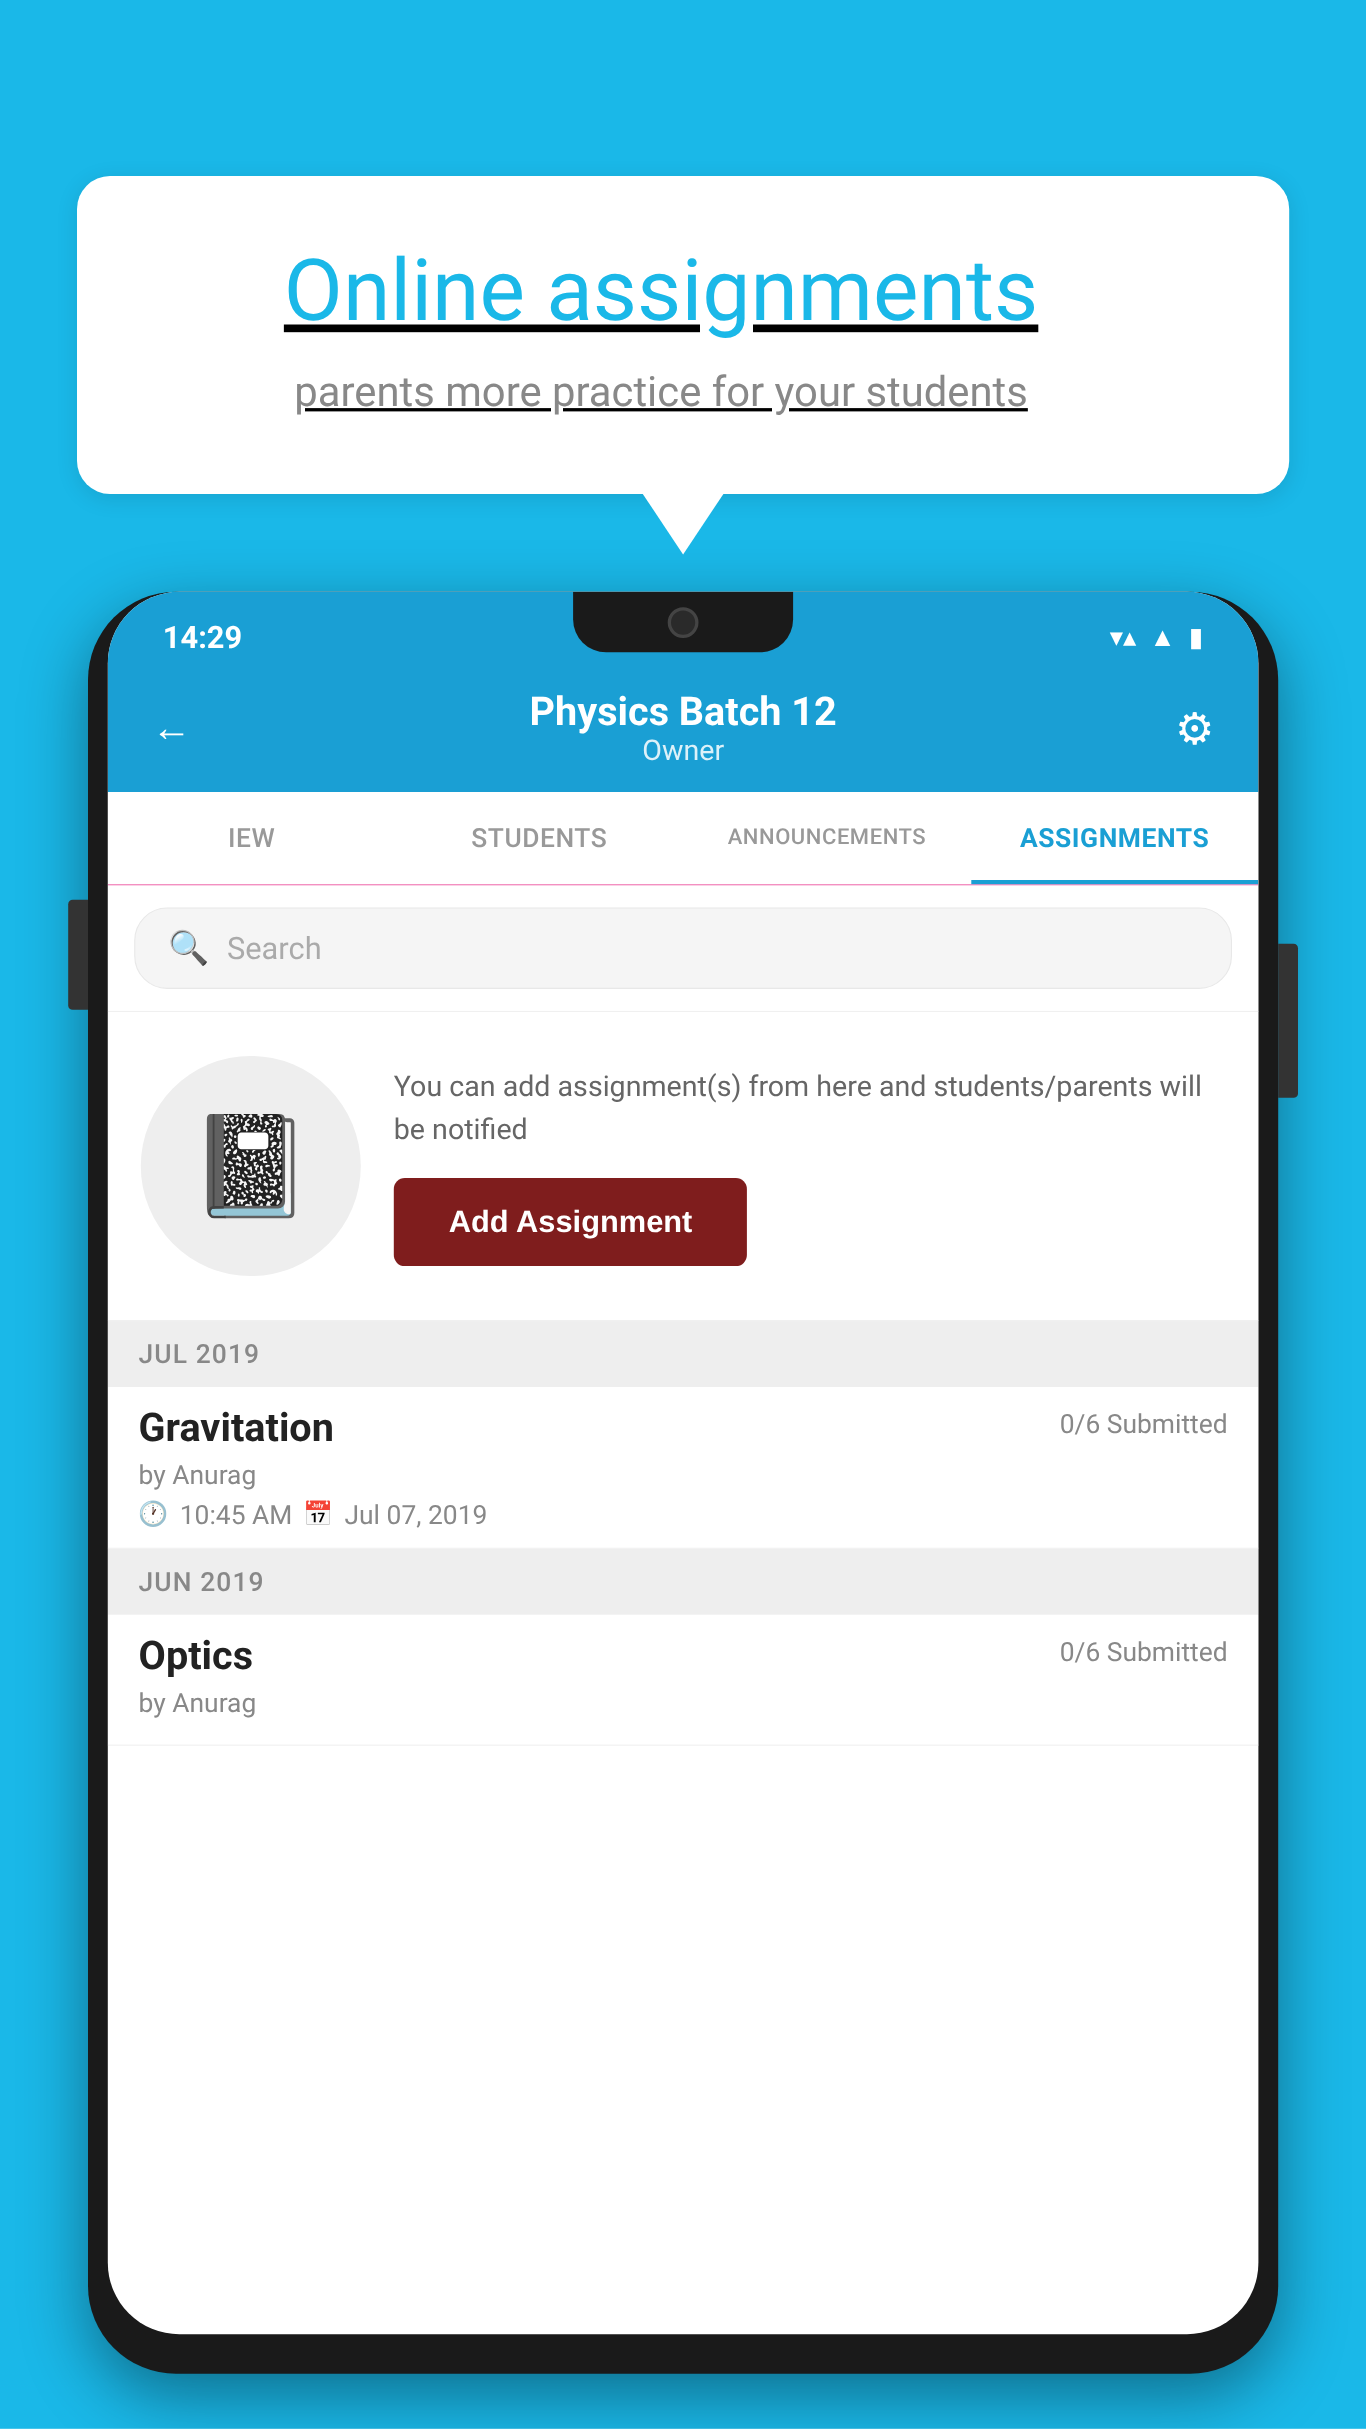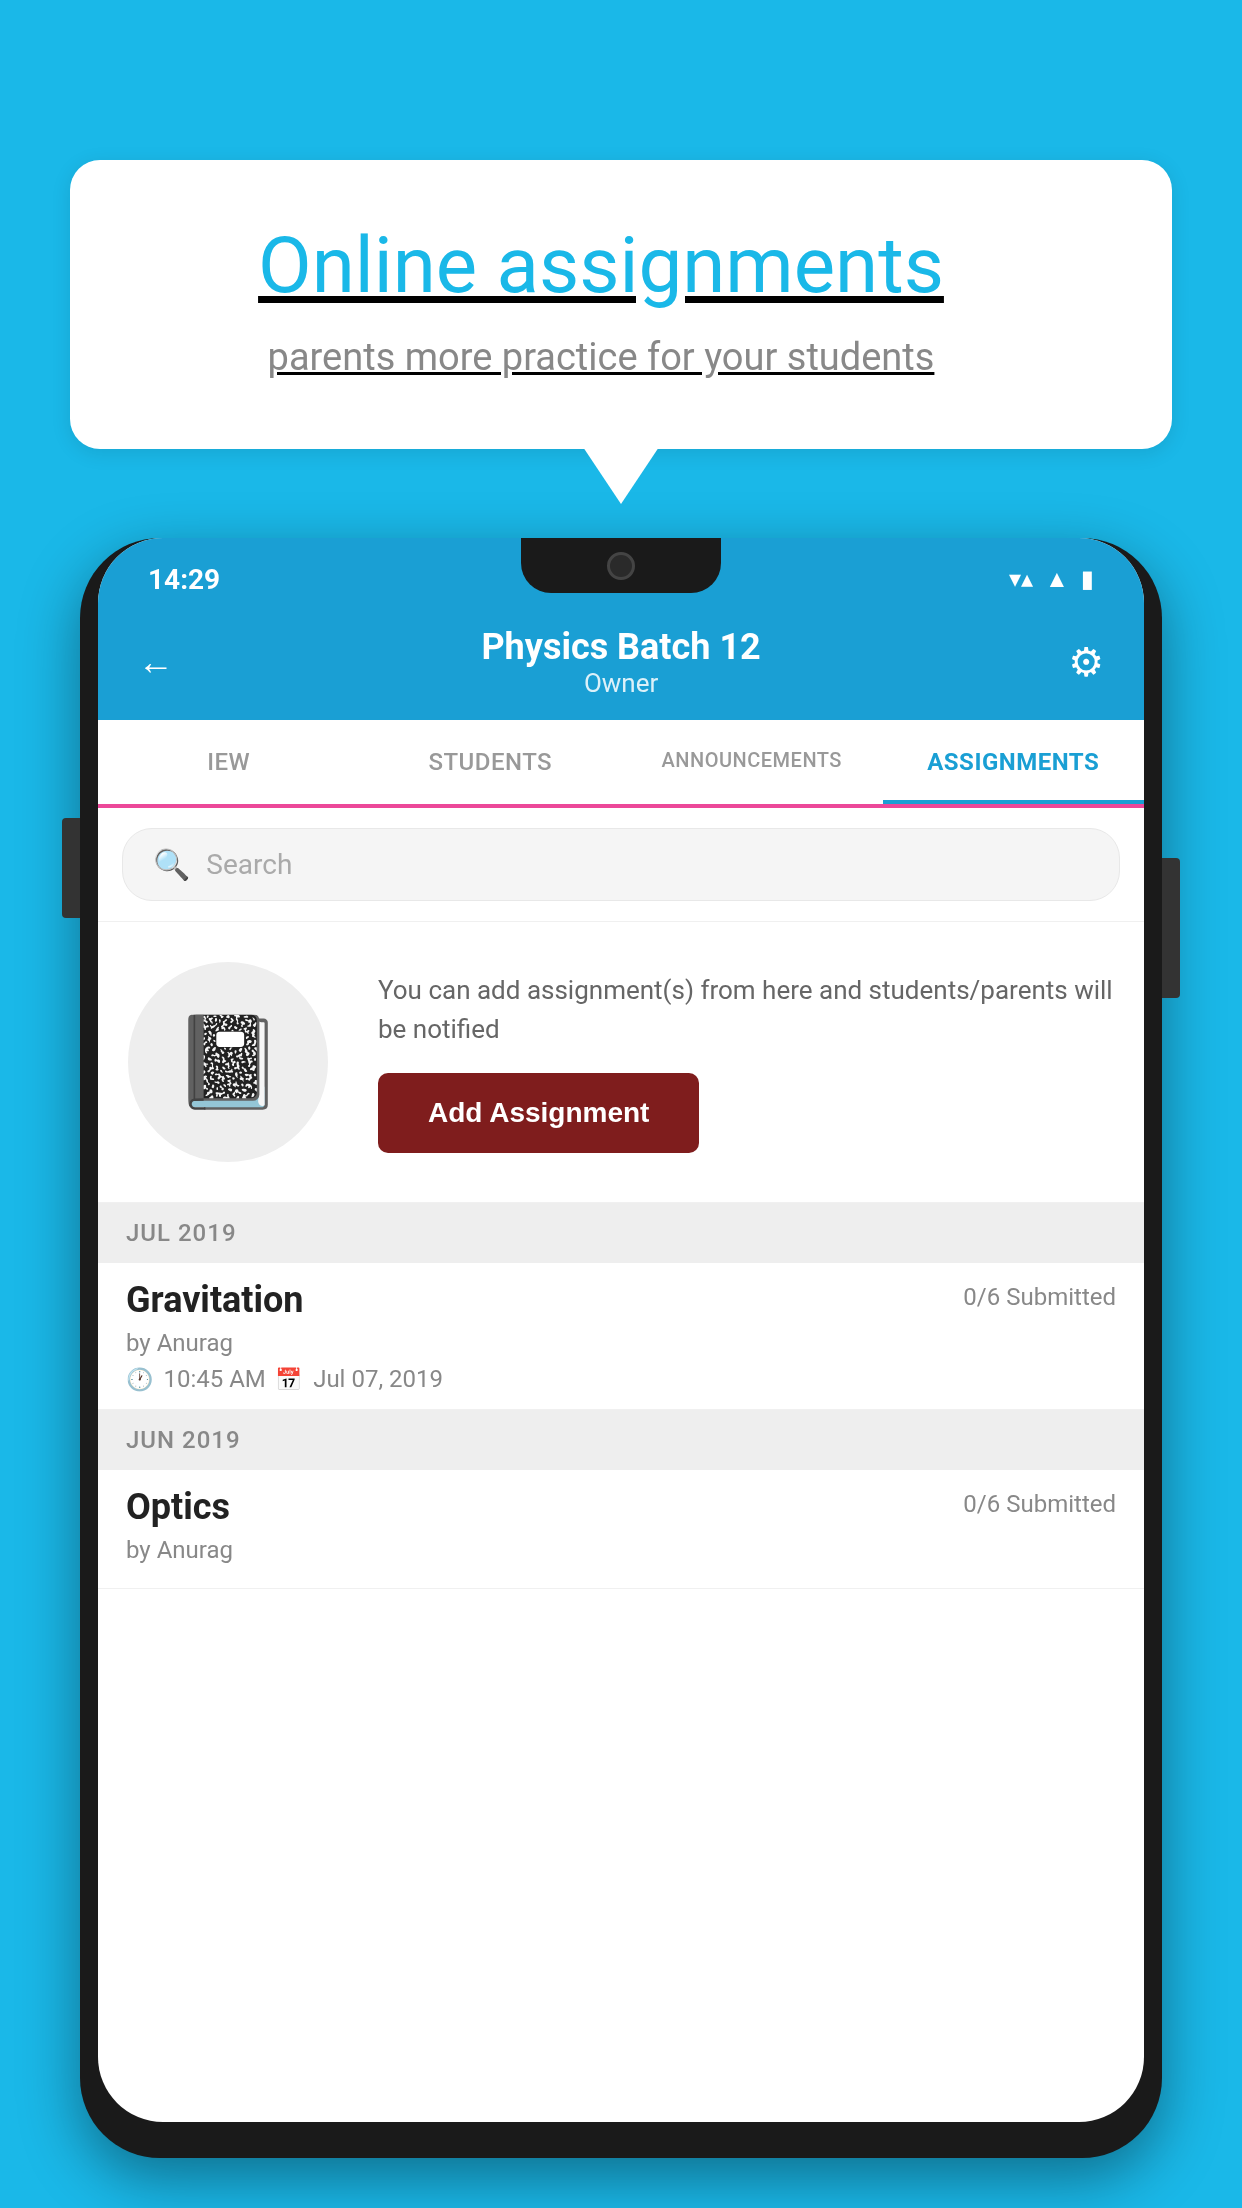--- a/index.html
+++ b/index.html
@@ -197,21 +197,21 @@
     .header-gear {
       color: white;
       font-size: 40px;
       cursor: pointer;
     }
 
     
     .tabs-container {
       background: white;
       display: flex;
-      border-bottom: 4px solid #ec4899;
+      border-bottom: 1px solid #ec4899;
       overflow: hidden;
     }
 
     .tab-item {
       flex: 1;
       text-align: center;
       padding: 28px 10px;
       font-size: 24px;
       font-weight: 500;
       color: #999;
@@ -282,21 +282,20 @@
       align-items: center;
       justify-content: center;
     }
 
     .notebook-icon {
       font-size: 90px;
     }
 
     .add-assignment-content {
       flex: 1;
-      margin-left: 20px;
     }
 
     .add-assignment-desc {
       color: #666;
       font-size: 26px;
       line-height: 1.5;
       margin-bottom: 24px;
     }
 
     .add-assignment-btn {

